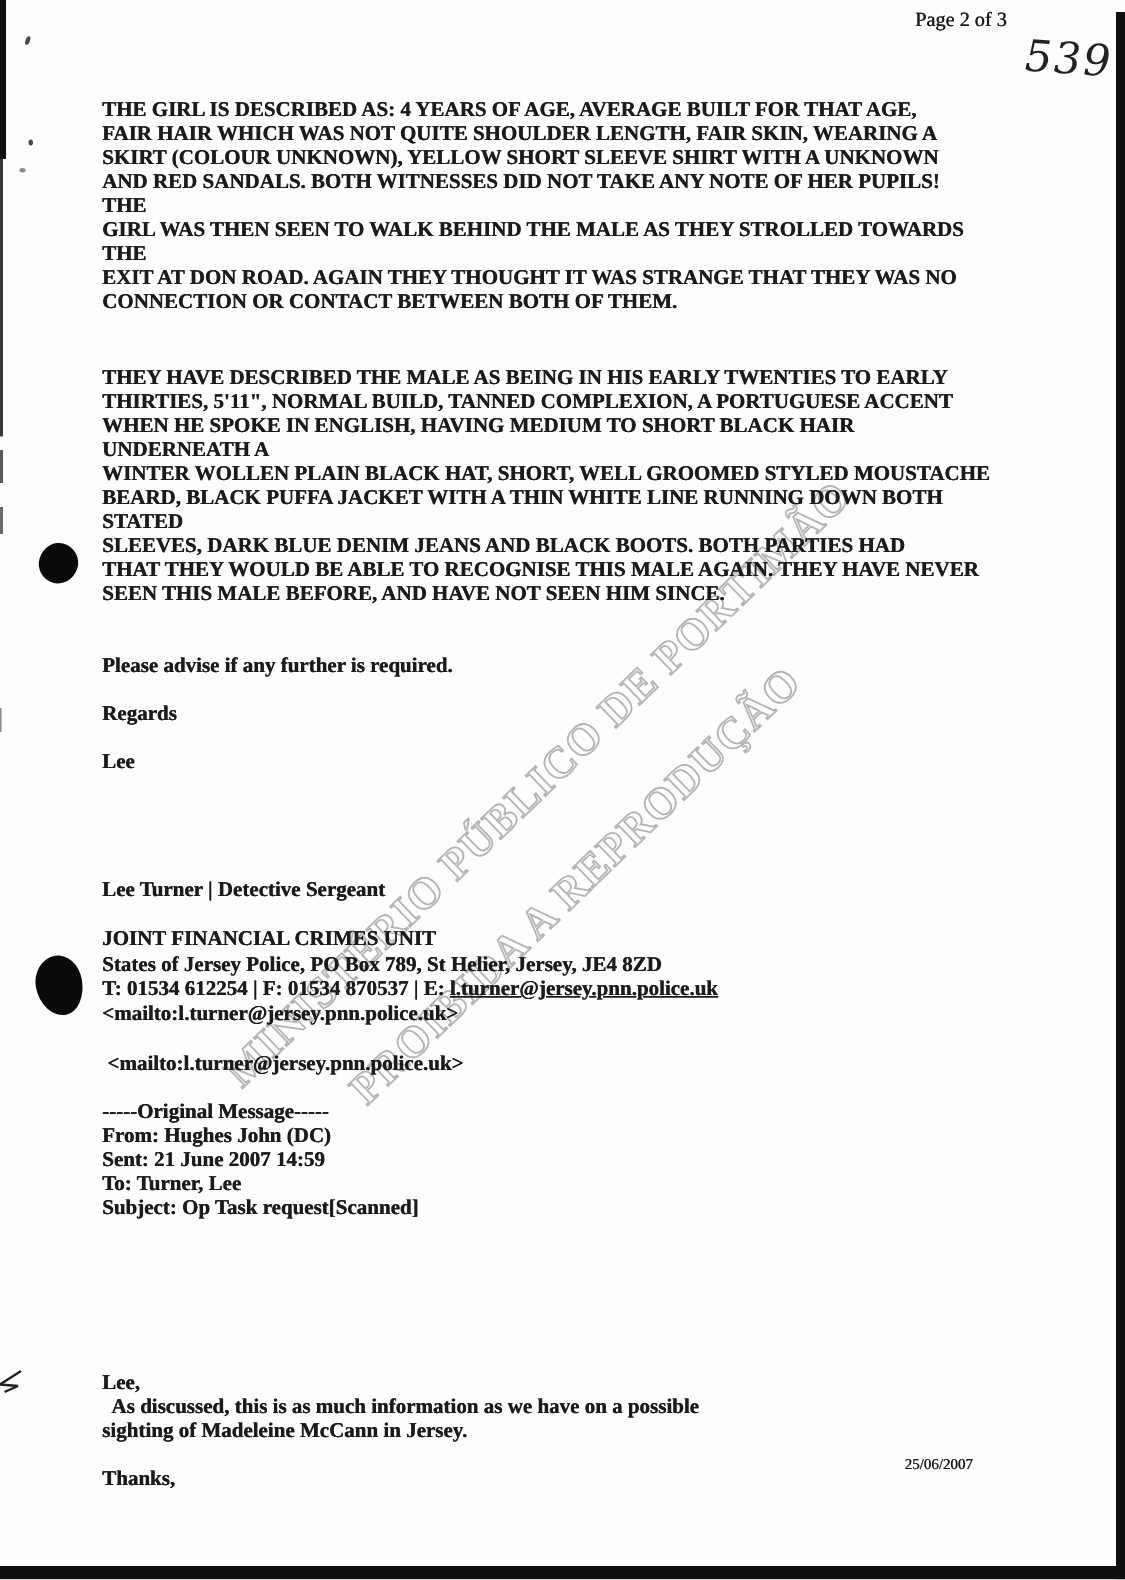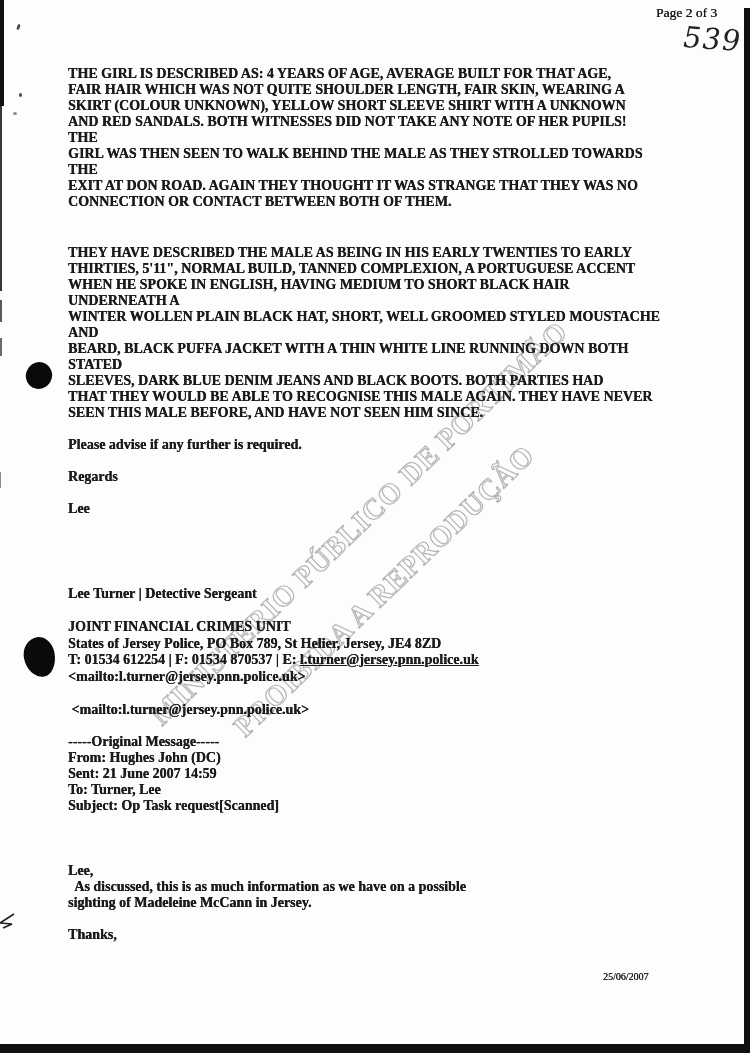--- a/index.html
+++ b/index.html
@@ -12,21 +12,20 @@
   .line{
     height:16px;line-height:16px;font-size:14px;white-space:pre;
     text-shadow:0.3px 0 0 currentColor;
   }
   .block{position:absolute;left:68px;font-weight:bold;}
   .sig .line{height:16.5px;line-height:16.5px;}
   .u{text-decoration:underline;}
   .page-header{
     position:absolute;top:5px;left:610px;font-size:13.5px;
     text-shadow:0.3px 0 0 currentColor;
-    margin-left:46px;
   }
   .hand-number{
     position:absolute;top:22px;left:683px;
     font-family:"DejaVu Serif", serif;font-size:29px;font-weight:400;
     transform:rotate(4deg) skewX(-8deg);letter-spacing:1px;color:#222;
   }
   .footer-date{
     position:absolute;top:971px;left:603px;font-size:10px;
     text-shadow:0.3px 0 0 currentColor;
   }
@@ -99,21 +98,20 @@
       <div class="line">CONNECTION OR CONTACT BETWEEN BOTH OF THEM.</div>
     </div>
 
   <div class="block" style="top:245px">
 
   <div class="line">THEY HAVE DESCRIBED THE MALE AS BEING IN HIS EARLY TWENTIES TO EARLY</div>
       <div class="line">THIRTIES, 5'11", NORMAL BUILD, TANNED COMPLEXION, A PORTUGUESE ACCENT</div>
       <div class="line">WHEN HE SPOKE IN ENGLISH, HAVING MEDIUM TO SHORT BLACK HAIR</div>
       <div class="line">UNDERNEATH A</div>
       <div class="line">WINTER WOLLEN PLAIN BLACK HAT, SHORT, WELL GROOMED STYLED MOUSTACHE</div>
-      <div class="line">AND</div>
       <div class="line">BEARD, BLACK PUFFA JACKET WITH A THIN WHITE LINE RUNNING DOWN BOTH</div>
       <div class="line">STATED</div>
       <div class="line">SLEEVES, DARK BLUE DENIM JEANS AND BLACK BOOTS. BOTH PARTIES HAD</div>
       <div class="line">THAT THEY WOULD BE ABLE TO RECOGNISE THIS MALE AGAIN. THEY HAVE NEVER</div>
       <div class="line">SEEN THIS MALE BEFORE, AND HAVE NOT SEEN HIM SINCE.</div>
     </div>
 
   <div class="block" style="top:437px">
 
   <div class="line">Please advise if any further is required.</div>
@@ -135,21 +133,21 @@
   </div>
 
   <div class="block" style="top:734px">
     <div class="line">-----Original Message-----</div>
     <div class="line">From: Hughes John (DC)</div>
     <div class="line">Sent: 21 June 2007 14:59</div>
     <div class="line">To: Turner, Lee</div>
     <div class="line">Subject: Op Task request[Scanned]</div>
   </div>
 
-  <div class="block" style="top:863px">
+  <div class="block" style="top:915px">
     <div class="line">Lee,</div>
     <div class="line">  As discussed, this is as much information as we have on a possible</div>
     <div class="line">sighting of Madeleine McCann in Jersey.</div>
     <div class="line">&nbsp;</div>
     <div class="line">Thanks,</div>
   </div>
 
   <div class="footer-date">25/06/2007</div>
 
 </div>

